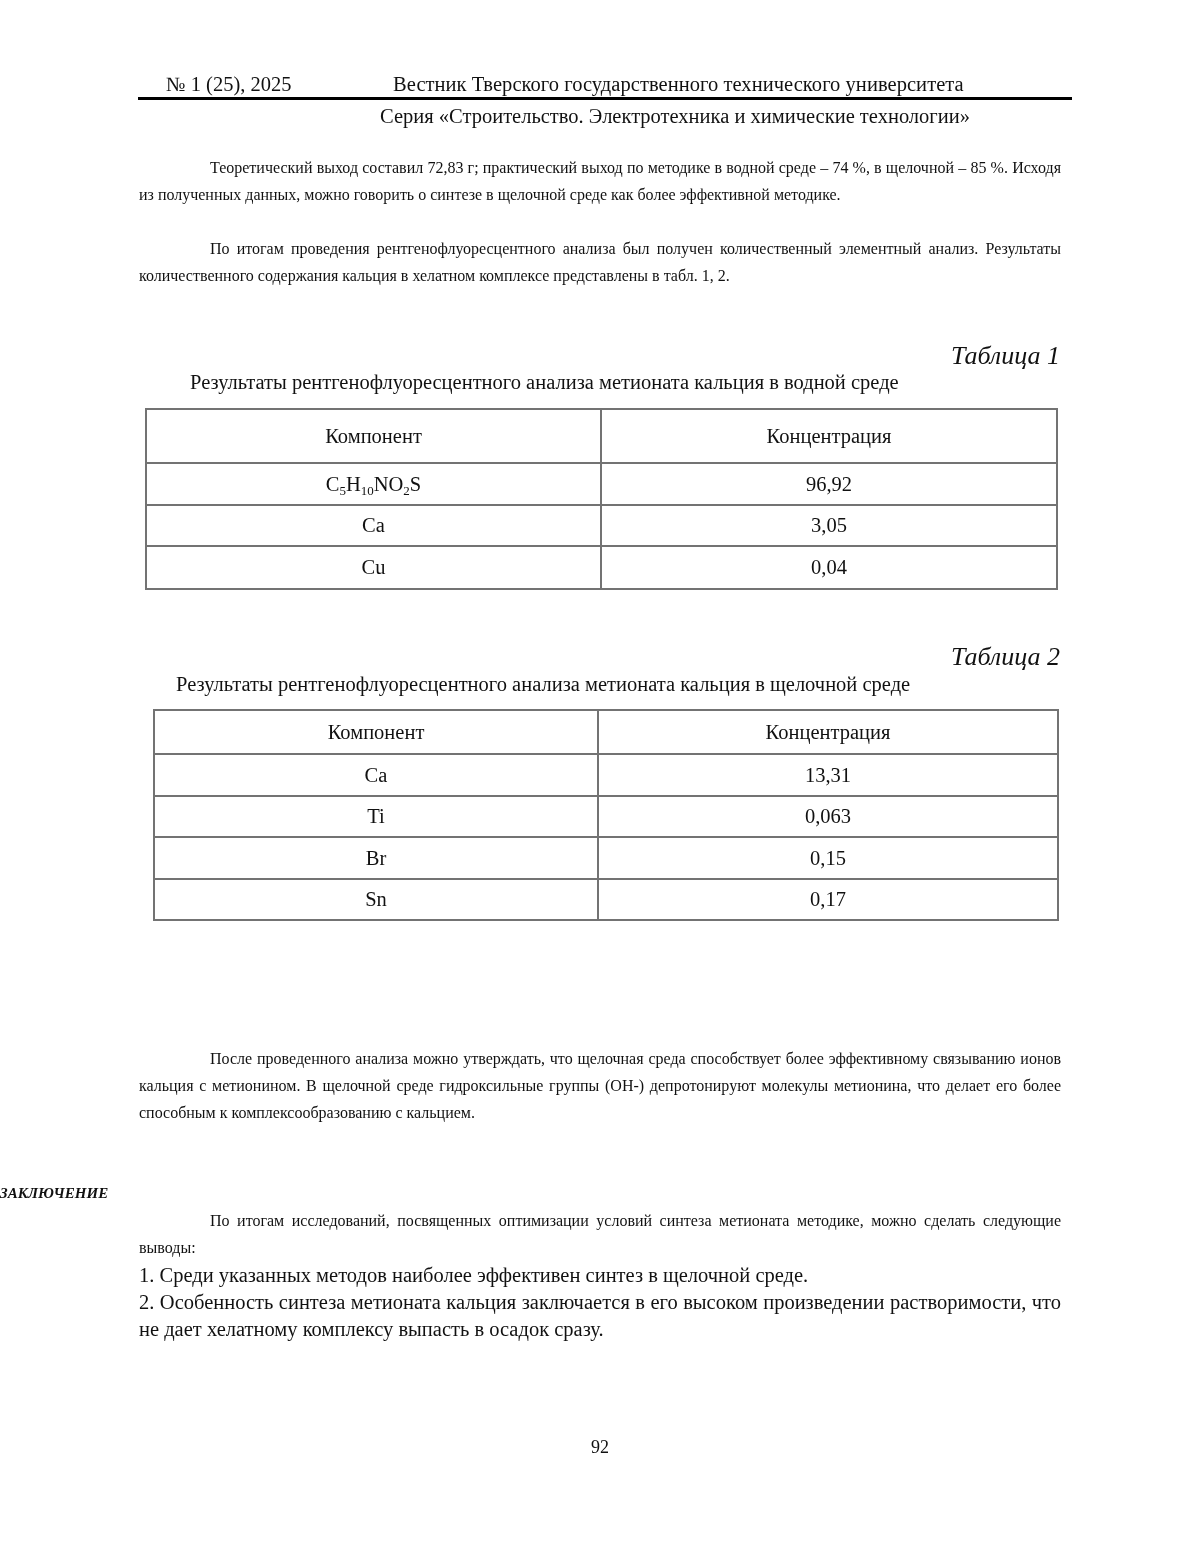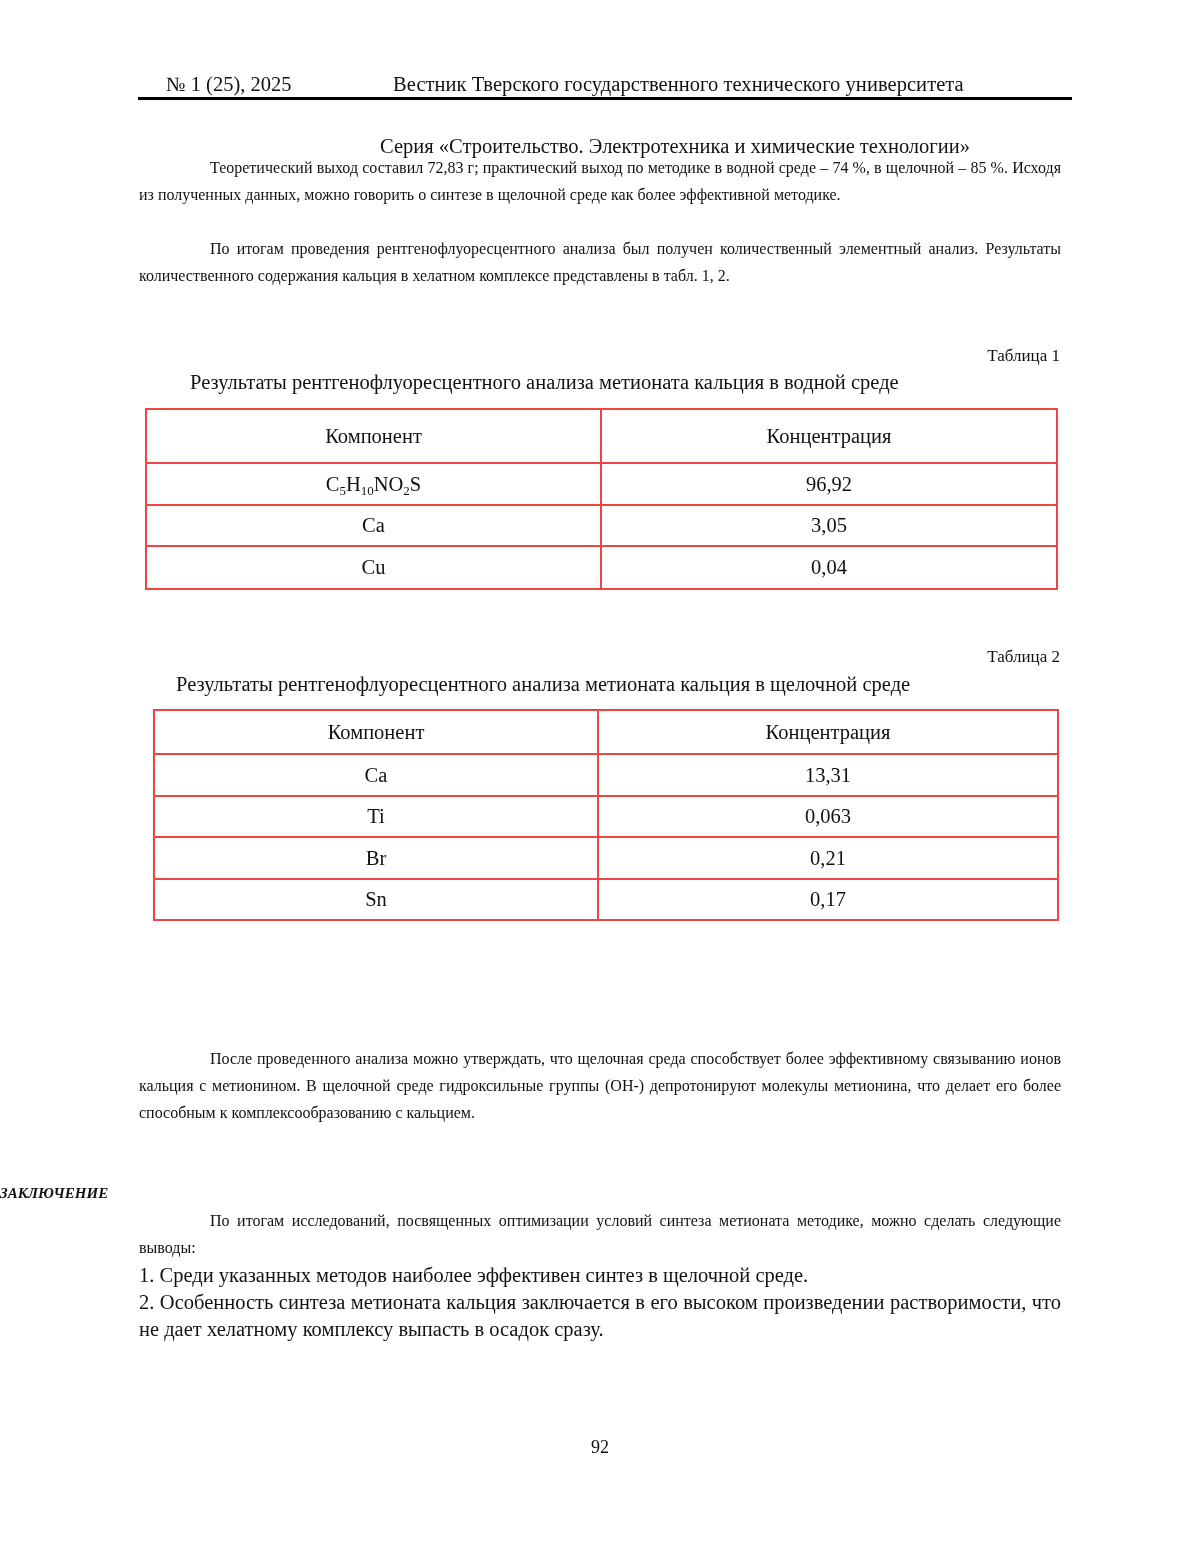--- a/index.html
+++ b/index.html
@@ -22,49 +22,49 @@
       left: 138px; top: 72px; width: 934px; height: 24px;
       font-size: 20.5px; line-height: 24px;
     }
     .hdr-issue { position: absolute; left: 28px; top: 0; white-space: nowrap; }
     .hdr-journal { position: absolute; left: 255px; top: 0; white-space: nowrap; letter-spacing: 0.05px; }
     .hdr-rule {
       left: 138px; top: 97px; width: 934px; height: 3px; background: #000;
     }
     .hdr-series {
       left: 380px; top: 104px; white-space: nowrap;
-      font-size: 20.5px; line-height: 24px; margin-top: 30px;
+      font-size: 20.5px; line-height: 24px;
     }
 
     
     .para {
       left: 139px; width: 922px;
       font-size: 16px; line-height: 27px;
       text-align: justify;
     }
     .para .indent { display: inline-block; width: 71px; }
 
     
     .tbl-label {
-      right: 140px; font-size: 17px; line-height: 24px;
+      right: 140px; font-style: italic; font-size: 26px; line-height: 24px;
       white-space: nowrap;
     }
     .tbl-title {
       font-size: 20.5px; line-height: 24px; white-space: nowrap;
     }
 
     
     table.data {
       position: absolute;
       border-collapse: collapse;
       font-size: 20.5px;
       table-layout: fixed;
     }
     table.data td {
-      border: 2px solid #ef4444;
+      border: 2px solid #737373;
       text-align: center;
       vertical-align: middle;
       padding: 0;
     }
     sub { font-size: 13px; line-height: 0; vertical-align: -4px; }
 
     .heading-conclusion {
       left: 0; width: 1200px; 
       font-weight: bold; font-style: italic;
       font-size: 15px; line-height: 24px;
@@ -142,21 +142,21 @@
   <tr style="height:42px;">
     <td>Ca</td>
     <td>13,31</td>
   </tr>
   <tr style="height:41px;">
     <td>Ti</td>
     <td>0,063</td>
   </tr>
   <tr style="height:42px;">
     <td>Br</td>
-    <td>0,21</td>
+    <td>0,15</td>
   </tr>
   <tr style="height:41px;">
     <td>Sn</td>
     <td>0,17</td>
   </tr>
 </tbody>
   </table>
 
 <div class="abs para" style="top:1045px;">
   <span class="indent"></span><span>После проведенного анализа можно утверждать, что щелочная среда способствует более эффективному связыванию ионов кальция с метионином. В щелочной среде гидроксильные группы (OH-) депротонируют молекулы метионина, что делает его более способным к комплексообразованию с кальцием.</span>

